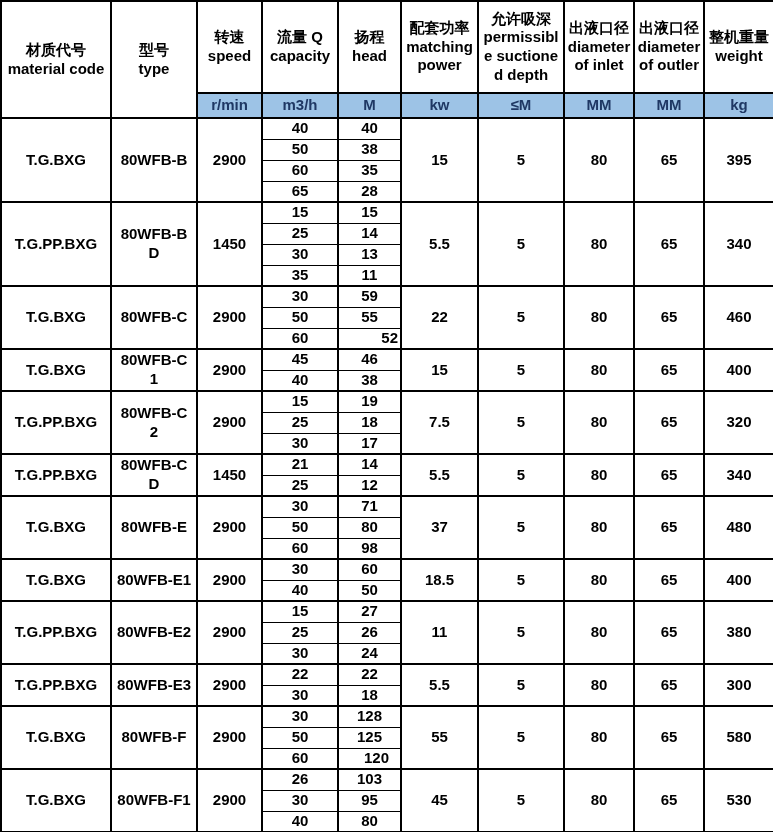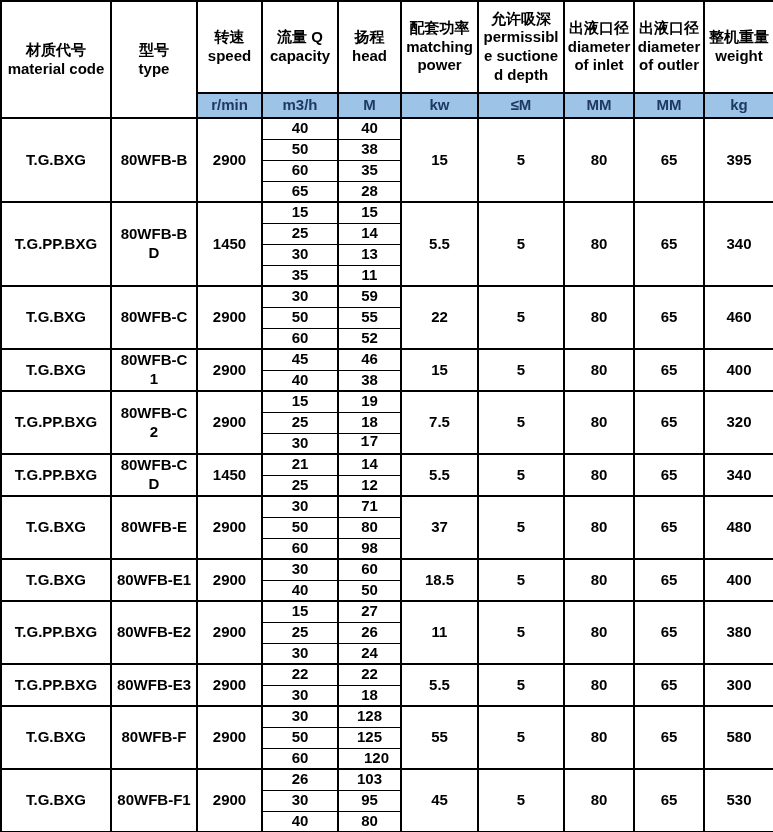--- a/index.html
+++ b/index.html
@@ -168,21 +168,21 @@
         <td data-name="inlet-diameter-cell" rowspan="3">80</td>
         <td data-name="outlet-diameter-cell" rowspan="3">65</td>
         <td data-name="weight-cell" rowspan="3">460</td>
       </tr>
       <tr data-name="table-row">
         <td data-name="capacity-cell" style="border-top-width: 1px; border-bottom-width: 1px;">50</td>
         <td data-name="head-cell" style="border-top-width: 1px; border-bottom-width: 1px;">55</td>
       </tr>
       <tr data-name="table-row">
         <td data-name="capacity-cell" style="border-top-width: 1px; border-bottom-width: 2px;">60</td>
-        <td data-name="head-cell" style="border-top-width: 1px; border-bottom-width: 2px;">52</td>
+        <td data-name="head-cell" style="border-top-width: 1px; border-bottom-width: 2px; text-align: right;">52</td>
       </tr>
       <tr data-name="table-row">
         <td data-name="material-code-cell" rowspan="2">T.G.BXG</td>
         <td data-name="type-cell" rowspan="2" class="type-cell">80WFB-C
 1</td>
         <td data-name="speed-cell" rowspan="2">2900</td>
         <td data-name="capacity-cell" style="border-top-width: 2px; border-bottom-width: 1px;">45</td>
         <td data-name="head-cell" style="border-top-width: 2px; border-bottom-width: 1px;">46</td>
         <td data-name="matching-power-cell" rowspan="2">15</td>
         <td data-name="suction-depth-cell" rowspan="2">5</td>
@@ -206,21 +206,21 @@
         <td data-name="inlet-diameter-cell" rowspan="3">80</td>
         <td data-name="outlet-diameter-cell" rowspan="3">65</td>
         <td data-name="weight-cell" rowspan="3">320</td>
       </tr>
       <tr data-name="table-row">
         <td data-name="capacity-cell" style="border-top-width: 1px; border-bottom-width: 1px;">25</td>
         <td data-name="head-cell" style="border-top-width: 1px; border-bottom-width: 1px;">18</td>
       </tr>
       <tr data-name="table-row">
         <td data-name="capacity-cell" style="border-top-width: 1px; border-bottom-width: 2px;">30</td>
-        <td data-name="head-cell" style="border-top-width: 1px; border-bottom-width: 2px; font-family: Liberation Mono, monospace;">17</td>
+        <td data-name="head-cell" style="border-top-width: 1px; border-bottom-width: 2px;">17</td>
       </tr>
       <tr data-name="table-row">
         <td data-name="material-code-cell" rowspan="2">T.G.PP.BXG</td>
         <td data-name="type-cell" rowspan="2" class="type-cell">80WFB-C
 D</td>
         <td data-name="speed-cell" rowspan="2">1450</td>
         <td data-name="capacity-cell" style="border-top-width: 2px; border-bottom-width: 1px;">21</td>
         <td data-name="head-cell" style="border-top-width: 2px; border-bottom-width: 1px;">14</td>
         <td data-name="matching-power-cell" rowspan="2">5.5</td>
         <td data-name="suction-depth-cell" rowspan="2">5</td>

